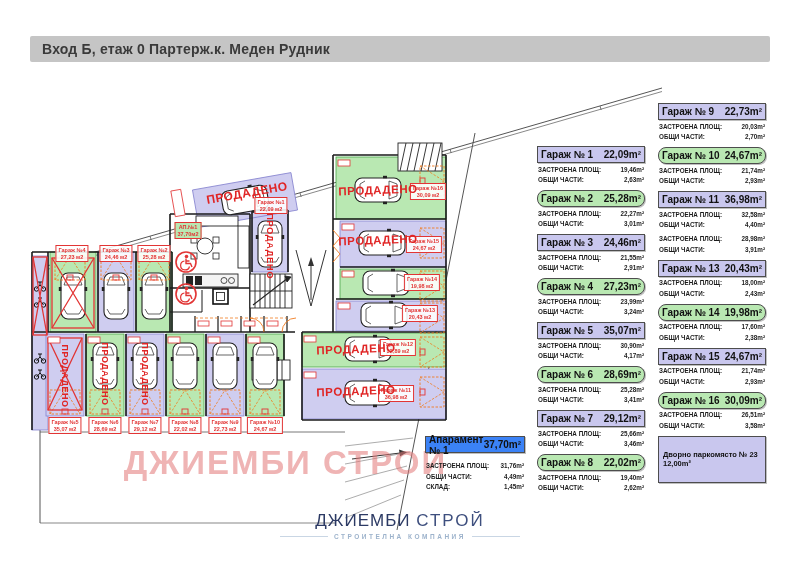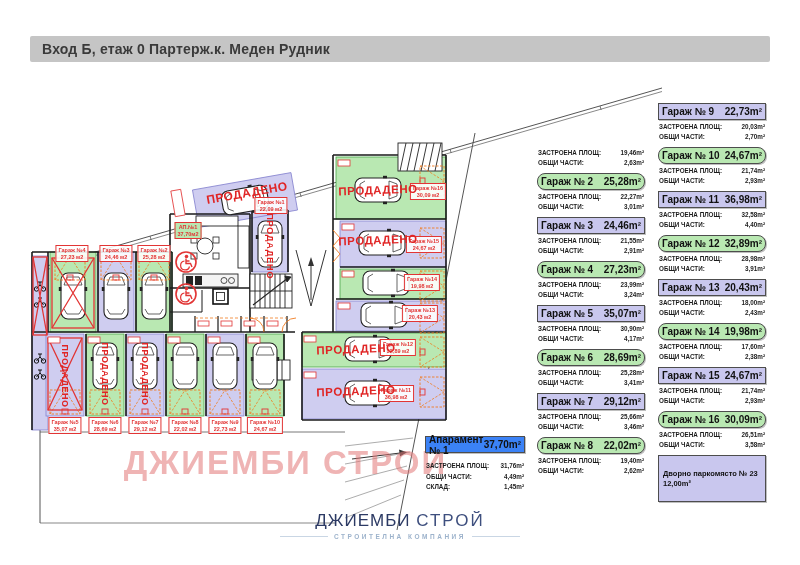--- a/index.html
+++ b/index.html
@@ -274,20 +274,24 @@
 
   <div id="wm">ДЖИЕМБИ СТРОЙ</div>
 
   <div id="apchip" class="chip" style="left:188px;top:222px">
     <span>АП.№1</span>
     <span>37,70м2</span>
   </div>
 
   <div id="midcol" class="gcol">
       <div class="gcard">
+        <div class="ghead purpleh">
+          <span>Гараж № 1</span>
+          <span>22,09m²</span>
+        </div>
         <div class="grow">
           <span>ЗАСТРОЕНА ПЛОЩ:</span>
           <span>19,46m²</span>
         </div>
         <div class="grow">
           <span>ОБЩИ ЧАСТИ:</span>
           <span>2,63m²</span>
         </div>
       </div>
       <div class="gcard">
@@ -426,24 +430,20 @@
         <div class="grow">
           <span>ЗАСТРОЕНА ПЛОЩ:</span>
           <span>32,58m²</span>
         </div>
         <div class="grow">
           <span>ОБЩИ ЧАСТИ:</span>
           <span>4,40m²</span>
         </div>
       </div>
       <div class="gcard">
-        <div class="ghead greenh">
-          <span>Гараж № 12</span>
-          <span>32,89m²</span>
-        </div>
         <div class="grow">
           <span>ЗАСТРОЕНА ПЛОЩ:</span>
           <span>28,98m²</span>
         </div>
         <div class="grow">
           <span>ОБЩИ ЧАСТИ:</span>
           <span>3,91m²</span>
         </div>
       </div>
       <div class="gcard">

